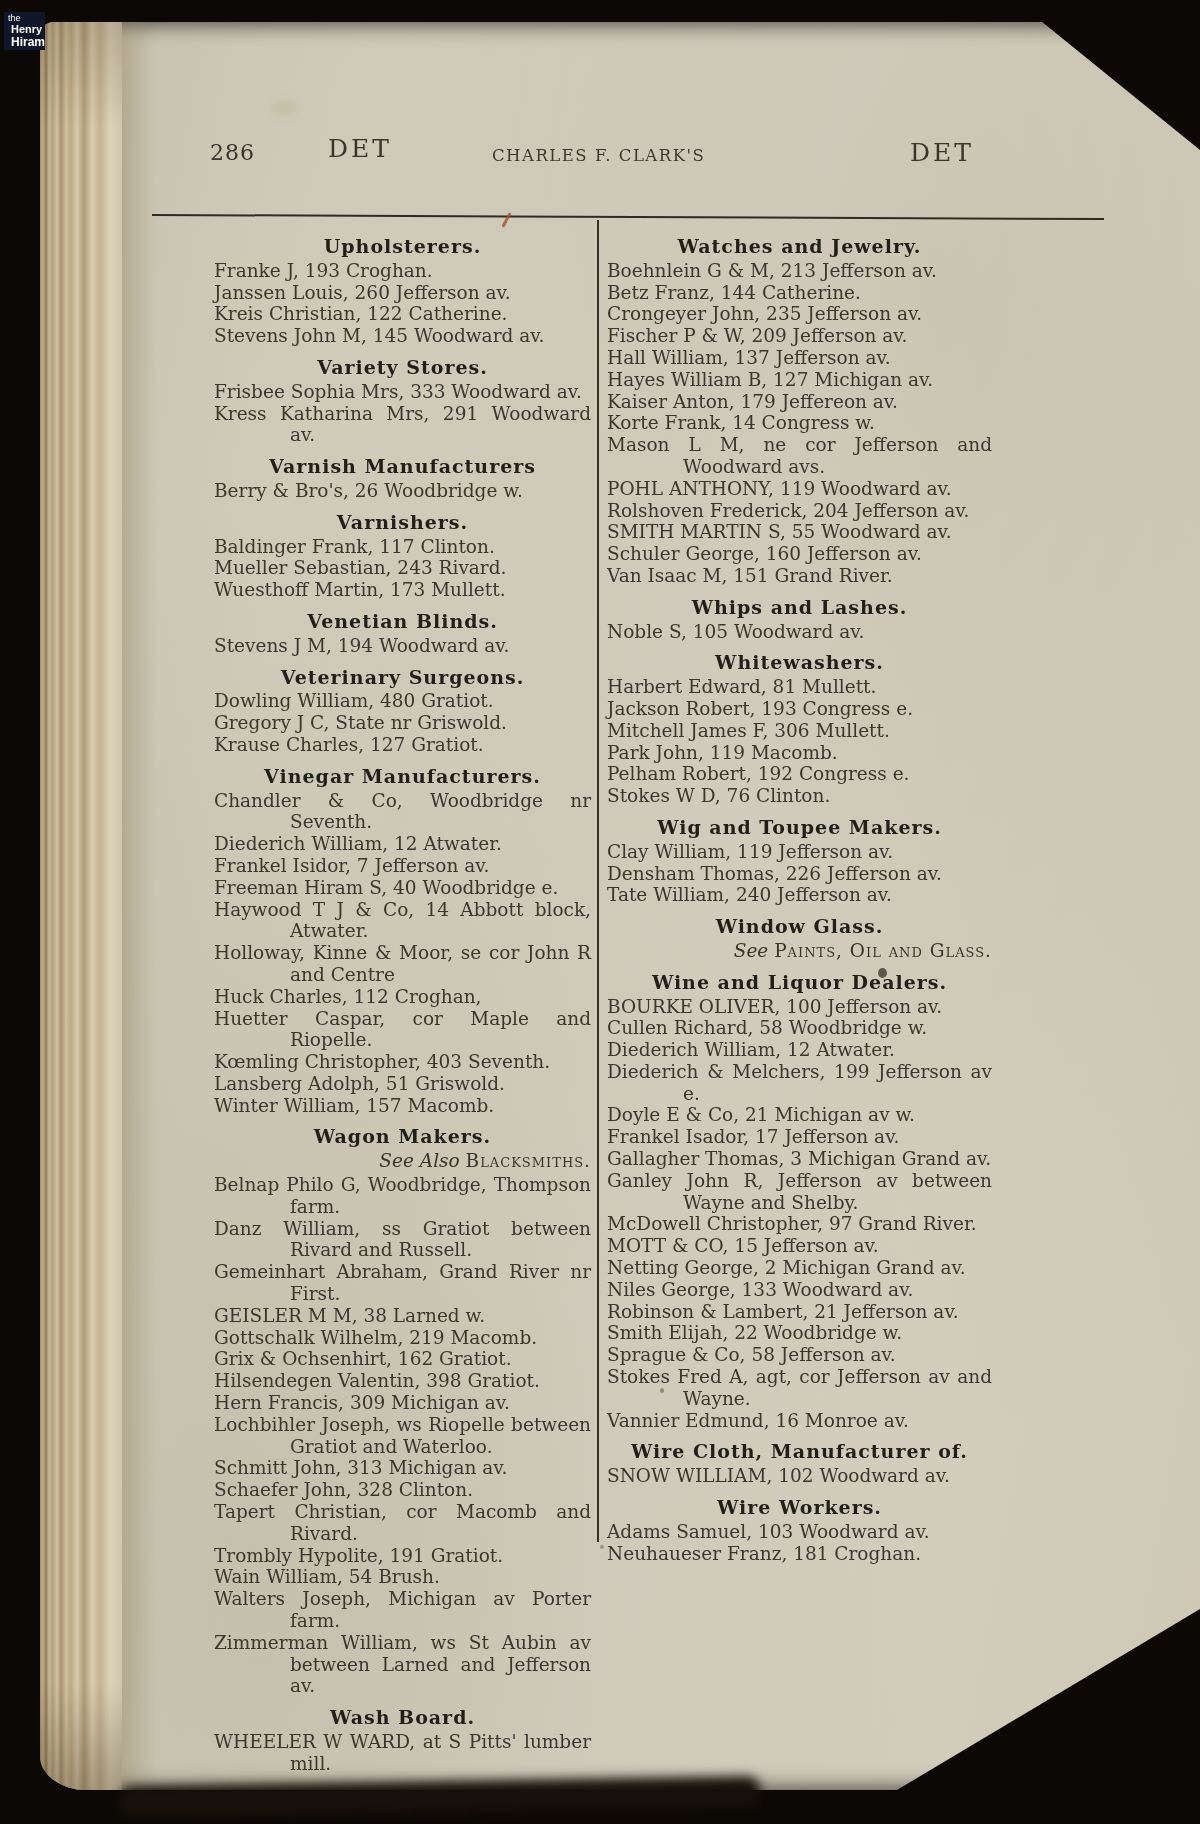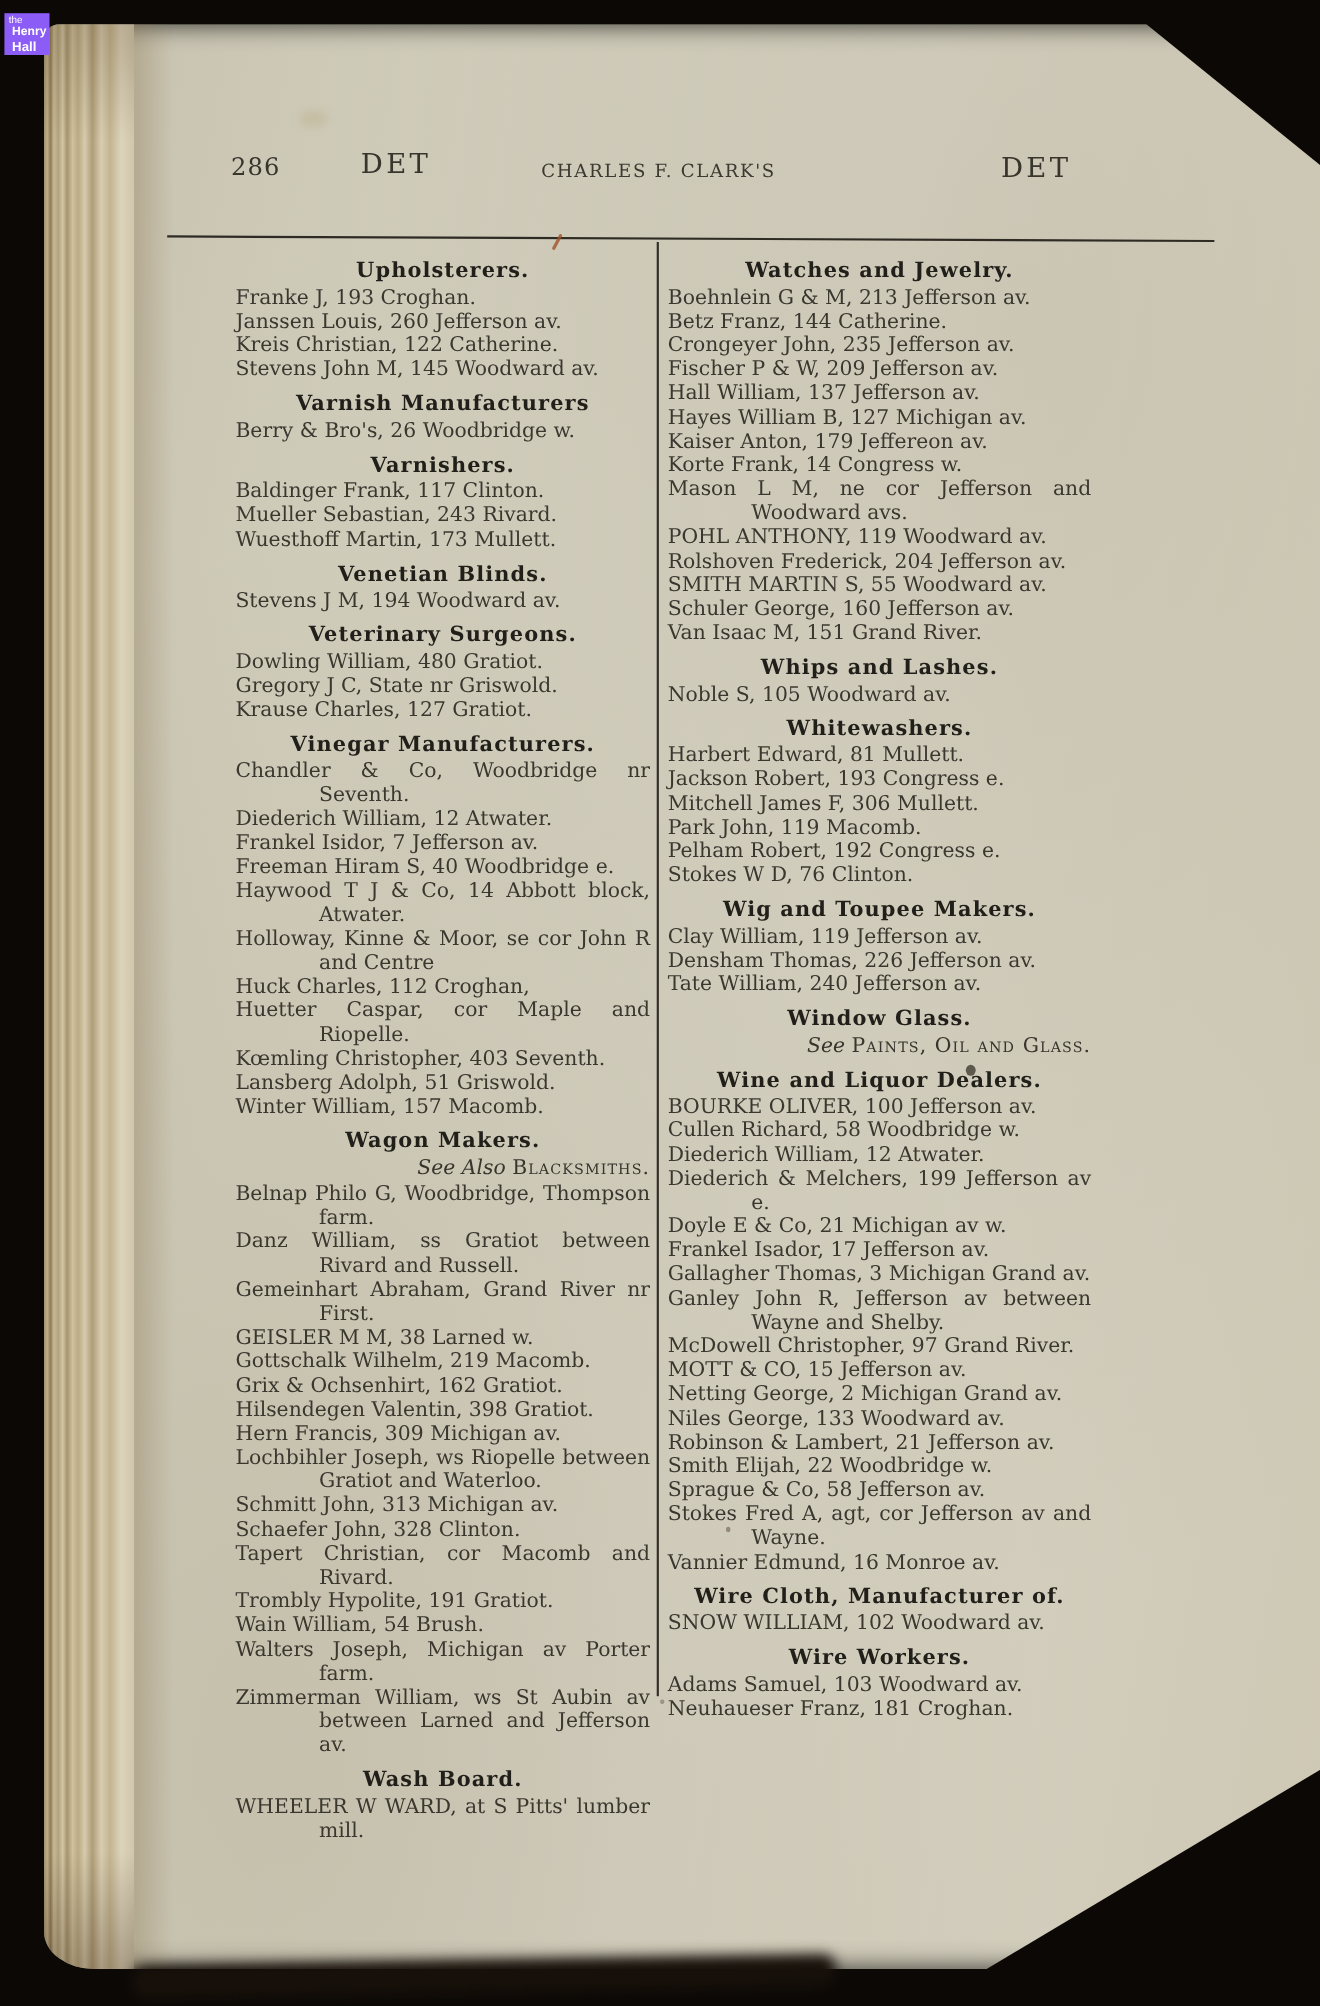--- a/index.html
+++ b/index.html
@@ -41,21 +41,21 @@
     clip-path:polygon(0 0,100% 0,100% 100%);}
   .corner-br{position:absolute;bottom:0;right:0;width:360px;height:215px;background:#0b0805;
     clip-path:polygon(100% 0,100% 100%,0 100%);}
   .bottom-shadow{
     position:absolute;left:120px;top:1782px;width:640px;height:30px;
     background:#17100a;filter:blur(6px);transform:rotate(-1deg);border-radius:12px;
   }
   
   .logo{
     position:absolute;left:4px;top:12px;width:41px;height:38px;
-    background:#8b5cf6;color:#ffffff;
+    background:#0f172a;color:#ffffff;
     font-family:"Liberation Sans","DejaVu Sans",sans-serif;
     padding:2px 0 0 4px;line-height:1;box-sizing:border-box;
   }
   .logo .the{font-size:9px;font-weight:400;display:block;}
   .logo .henry{font-size:11px;font-weight:700;display:block;margin:1px 0 0 3px;}
   .logo .ford{font-size:12px;font-weight:700;display:block;margin:1px 0 0 3px;}
   
   .content{
     position:absolute;left:150px;top:132px;width:958px;height:1560px;
     color:#38352d;
@@ -113,20 +113,25 @@
   <div class="head-rule"></div>
   <div class="col-divider"></div>
   <div class="columns">
     <div class="col col-left" id="col-left">
         <div class="section">
           <div class="section-heading">Upholsterers.</div>
           <div class="entry">Franke J, 193 Croghan.</div>
           <div class="entry">Janssen Louis, 260 Jefferson av.</div>
           <div class="entry">Kreis Christian, 122 Catherine.</div>
           <div class="entry">Stevens John M, 145 Woodward av.</div>
+        </div>
+        <div class="section">
+          <div class="section-heading">Variety Stores.</div>
+          <div class="entry">Frisbee Sophia Mrs, 333 Woodward av.</div>
+          <div class="entry">Kress Katharina Mrs, 291 Woodward av.</div>
         </div>
         <div class="section">
           <div class="section-heading">Varnish Manufacturers</div>
           <div class="entry">Berry &amp; Bro's, 26 Woodbridge w.</div>
         </div>
         <div class="section">
           <div class="section-heading">Varnishers.</div>
           <div class="entry">Baldinger Frank, 117 Clinton.</div>
           <div class="entry">Mueller Sebastian, 243 Rivard.</div>
           <div class="entry">Wuesthoff Martin, 173 Mullett.</div>
@@ -260,14 +265,14 @@
 <div class="stain s4"></div>
 <div class="stain s5"></div>
 
 <div class="corner-tr"></div>
 <div class="corner-br"></div>
 <div class="bottom-shadow"></div>
 
 <div class="logo">
   <span class="the">the</span>
   <span class="henry">Henry</span>
-  <span class="ford">Hall</span>
+  <span class="ford">Hiram</span>
 </div>
 
 </body></html>

